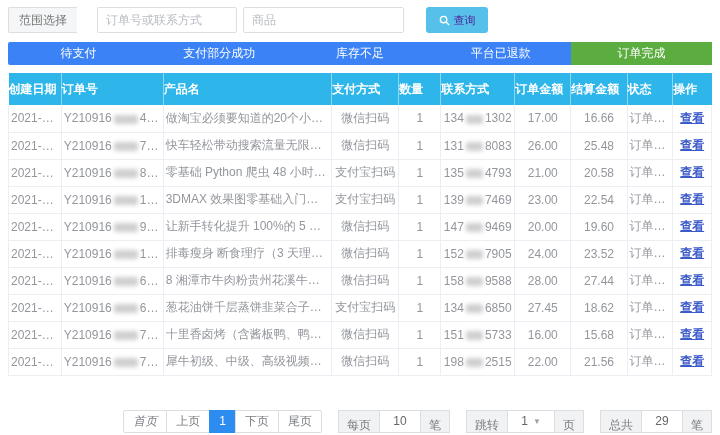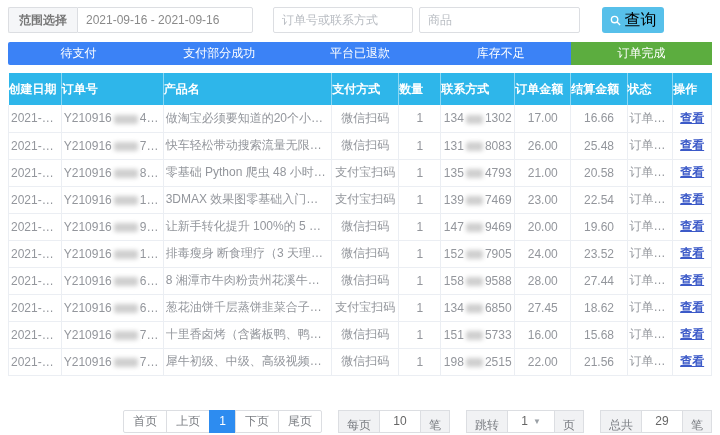--- a/index.html
+++ b/index.html
@@ -2,30 +2,30 @@
 <html><head>
 <meta charset="utf-8">
 <style>
   * { box-sizing: border-box; margin: 0; padding: 0; }
   html,body { width:720px; height:435px; background:#fff; overflow:hidden;
     font-family:"Liberation Sans","DejaVu Sans",sans-serif; font-size:12px; color:#666; }
 
   
   .top-bar { display:flex; align-items:center; padding:8px 8px 6px 8px; height:38px; }
   .range-label { height:26px; line-height:24px; padding:0 10px; background:#f5f6f8;
-    border:1px solid #dcdee2; border-right:none; color:#777; border-radius:2px 0 0 2px;font-weight:bold; }
+    border:1px solid #dcdee2; border-right:none; color:#777; border-radius:2px 0 0 2px; }
   .date-input { height:26px; width:176px; border:1px solid #dcdee2; border-radius:0 2px 2px 0;
     padding:0 8px; color:#8a8a8a; font-size:12px; outline:none; }
   .plain-input { height:26px; border:1px solid #dcdee2; border-radius:2px; padding:0 8px;
     font-size:12px; color:#666; outline:none; }
   .plain-input::placeholder { color:#b8bcc2; }
   .inp-order { width:140px; margin-left:20px; }
   .inp-product { width:161px; margin-left:6px; }
   .search-btn { margin-left:22px; height:26px; width:62px; background:#57c0ea; border:none;
-    border-radius:3px; color:#000000; font-size:16px; display:flex; align-items:center;
+    border-radius:3px; color:#4c1d95; font-size:11px; display:flex; align-items:center;
     justify-content:center; gap:4px; cursor:pointer; }
 
   
   .tab-bar { margin:4px 8px 0 8px; height:23px; background:#3b82f6; border-radius:2px;
     display:flex; }
   .tab { flex:1; color:#fff; text-align:center; line-height:23px; font-size:12px; cursor:pointer; }
   .tab.active { background:#5cad3f; }
 
   
   .order-table { width:704px; margin:8px 8px 0 8px; border-collapse:collapse; table-layout:fixed; }
@@ -39,52 +39,51 @@
   .redact { display:inline-block; width:24px; height:9px; background:#cfcfcf;
     filter:blur(2px); border-radius:2px; vertical-align:middle; margin:0 2px; }
   .redact.small { width:17px; }
   .view-link { color:#3c5ac8; font-weight:bold; text-decoration:underline; cursor:pointer; }
 
   
   .pager { display:flex; justify-content:flex-end; align-items:center; margin:34px 8px 0 0; gap:16px; }
   .pg-group { display:flex; }
   .pg-btn { height:23px; line-height:21px; padding:0 9px; border:1px solid #dcdee2;
     background:#fff; color:#7a7d82; margin-left:-1px; cursor:pointer; }
-  .pg-group .pg-btn:first-child { margin-left:17px; border-radius:2px 0 0 2px; }
+  .pg-group .pg-btn:first-child { margin-left:17px; border-radius:2px 0 0 2px;font-style:italic; }
   .pg-group .pg-btn:last-child { border-radius:0 2px 2px 0; }
   .pg-btn.active { background:#2d8cf0; border-color:#2d8cf0; color:#fff; }
   .addon { height:23px; line-height:21px; padding:4px 8px; background:#f1f2f4;
     border:1px solid #dcdee2; color:#7a7d82; }
   .valbox { height:23px; line-height:21px; width:40px; text-align:center; border:1px solid #dcdee2;
     border-left:none; border-right:none; background:#fff; color:#666; font-size:12px; outline:none; }
   .jumpbox { display:flex; align-items:center; justify-content:center; gap:5px; width:46px; }
   .caret { font-size:8px; color:#9aa0a6; }
 </style>
 </head>
 <body>
 
 <div class="top-bar">
   <span class="range-label">范围选择</span>
-  <input class="date-input" value="2021-09-16 - 2021-09-16" style="">
   <input class="plain-input inp-order" placeholder="订单号或联系方式" style="">
   <input class="plain-input inp-product" placeholder="商品" style="">
   <button class="search-btn">
     <svg width="11" height="11" viewBox="0 0 24 24" fill="none" stroke="#fff" stroke-width="3">
         <circle cx="10" cy="10" r="7"></circle>
         <line x1="15.5" y1="15.5" x2="22" y2="22"></line>
       </svg>
     <span>查询</span>
   </button>
 </div>
 
 <div class="tab-bar">
   <div class="tab">待支付</div>
   <div class="tab">支付部分成功</div>
+  <div class="tab">库存不足</div>
   <div class="tab">平台已退款</div>
-  <div class="tab">库存不足</div>
   <div class="tab active">订单完成</div>
 </div>
 
 <table class="order-table">
   <colgroup>
     <col style="width:7.5%">
       <col style="width:14.5%">
       <col style="width:24%">
       <col style="width:9.5%">
     <col style="width:6%">

